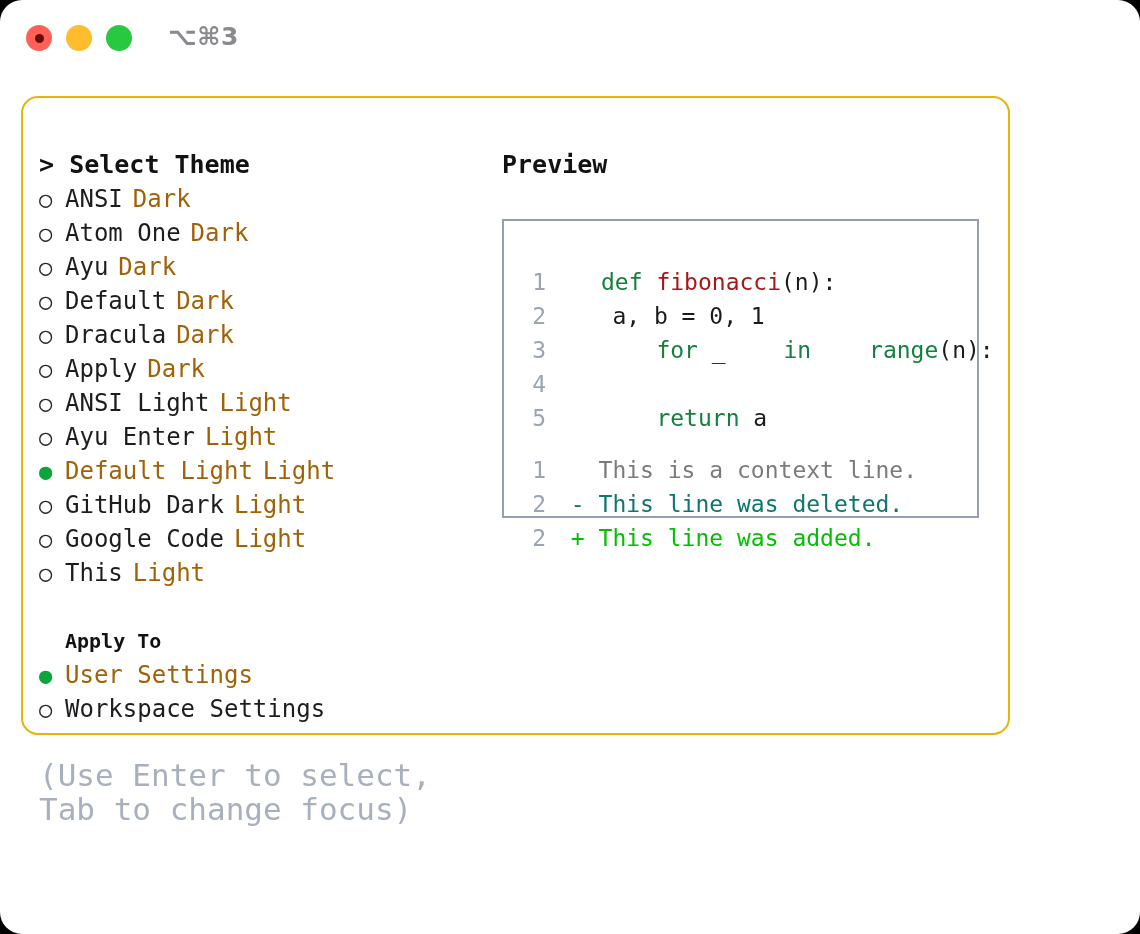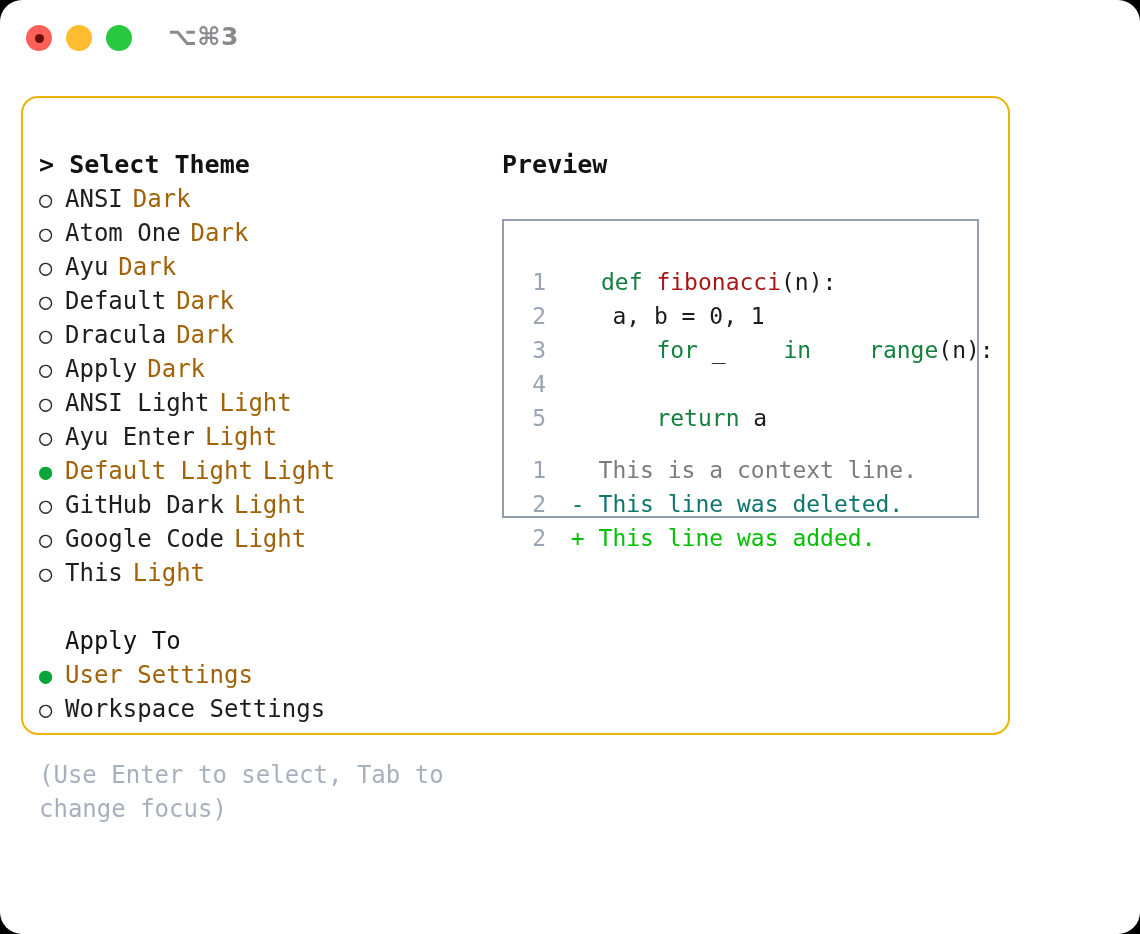--- a/index.html
+++ b/index.html
@@ -123,34 +123,34 @@
   }
   .opt-row.selected .bullet { color: #0aa63c; }
   .opt-label { color: #1d1d1d; }
   .opt-row.selected .opt-label { color: #a16207; }
   .opt-tag {
     color: #a16207;
     margin-left: 10px;
   }
 
   .subsection-head {
-    font-size: 24px;
-    font-weight: 400;
+    font-size: 20px;
+    font-weight: 700;
     color: #121212;
     white-space: pre;
     line-height: 34px;
     height: 34px;
     padding-left: 26px;
   }
 
   #apply-block { margin-top: 34px; }
 
   #hint {
     margin-top: 32px;
-    font-size: 24px;
+    font-size: 31px;
     line-height: 34px;
     color: #a8b0bd;
     width: 410px;
   }
 
   
   #right-col {
     position: absolute;
     left: 479px;
     top: 50px;

